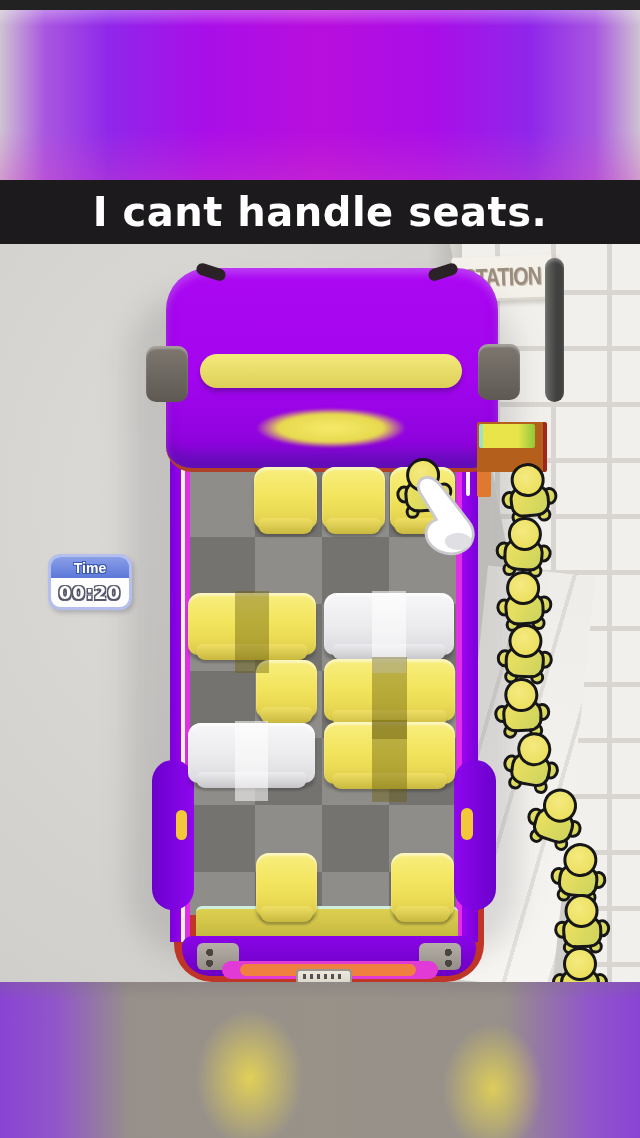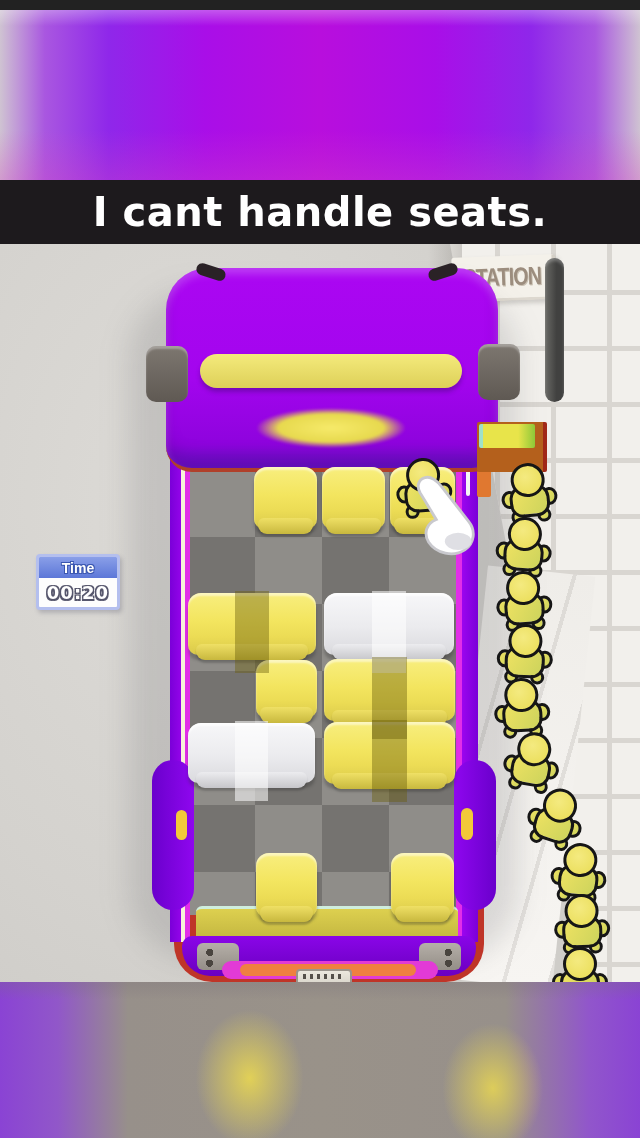--- a/index.html
+++ b/index.html
@@ -143,21 +143,21 @@
     border:3.5px solid #161616;}
   .char .al{left:0;top:27px;width:16px;height:18px;border-radius:50%;}
   .char .ar{right:0;top:27px;width:16px;height:18px;border-radius:50%;}
   .char .lf{left:8px;top:47px;width:14px;height:14px;border-radius:50%;}
   .char .rf{right:8px;top:47px;width:14px;height:14px;border-radius:50%;}
   .char .b{left:8px;top:23px;width:40px;height:32px;border-radius:13px;}
   .char .h{left:11px;top:1px;width:34px;height:34px;border-radius:50%;
     background:radial-gradient(circle at 42% 38%,#f4ea80,#e9dc54);}
 
   
-  #timer-badge{left:36px;top:544px;width:78px;height:50px;border:3px solid #b4bfee;border-radius:4px;
+  #timer-badge{left:48px;top:544px;width:78px;height:50px;border:3px solid #b4bfee;border-radius:12px;
     background:#fdfdfd;overflow:hidden;box-shadow:2px 3px 4px rgba(90,90,110,0.3);}
   #timer-header{height:21px;background:linear-gradient(180deg,#8a9fe8,#5c77d8);
     display:flex;align-items:center;justify-content:center;}
   #timer-header span{color:#fff;font-weight:bold;font-size:14px;
     text-shadow:-1px -1px 0 #3a56b0,1px -1px 0 #3a56b0,-1px 1px 0 #3a56b0,1px 1px 0 #3a56b0;}
   #timer-value{height:29px;display:flex;align-items:center;justify-content:center;
     color:#fff;font-weight:bold;font-size:18px;letter-spacing:1px;font-family:"DejaVu Sans",sans-serif;
     text-shadow:-1.5px -1.5px 0 #56566c,1.5px -1.5px 0 #56566c,-1.5px 1.5px 0 #56566c,1.5px 1.5px 0 #56566c;}
 
   #hand-cursor{left:404px;top:462px;z-index:60;}

